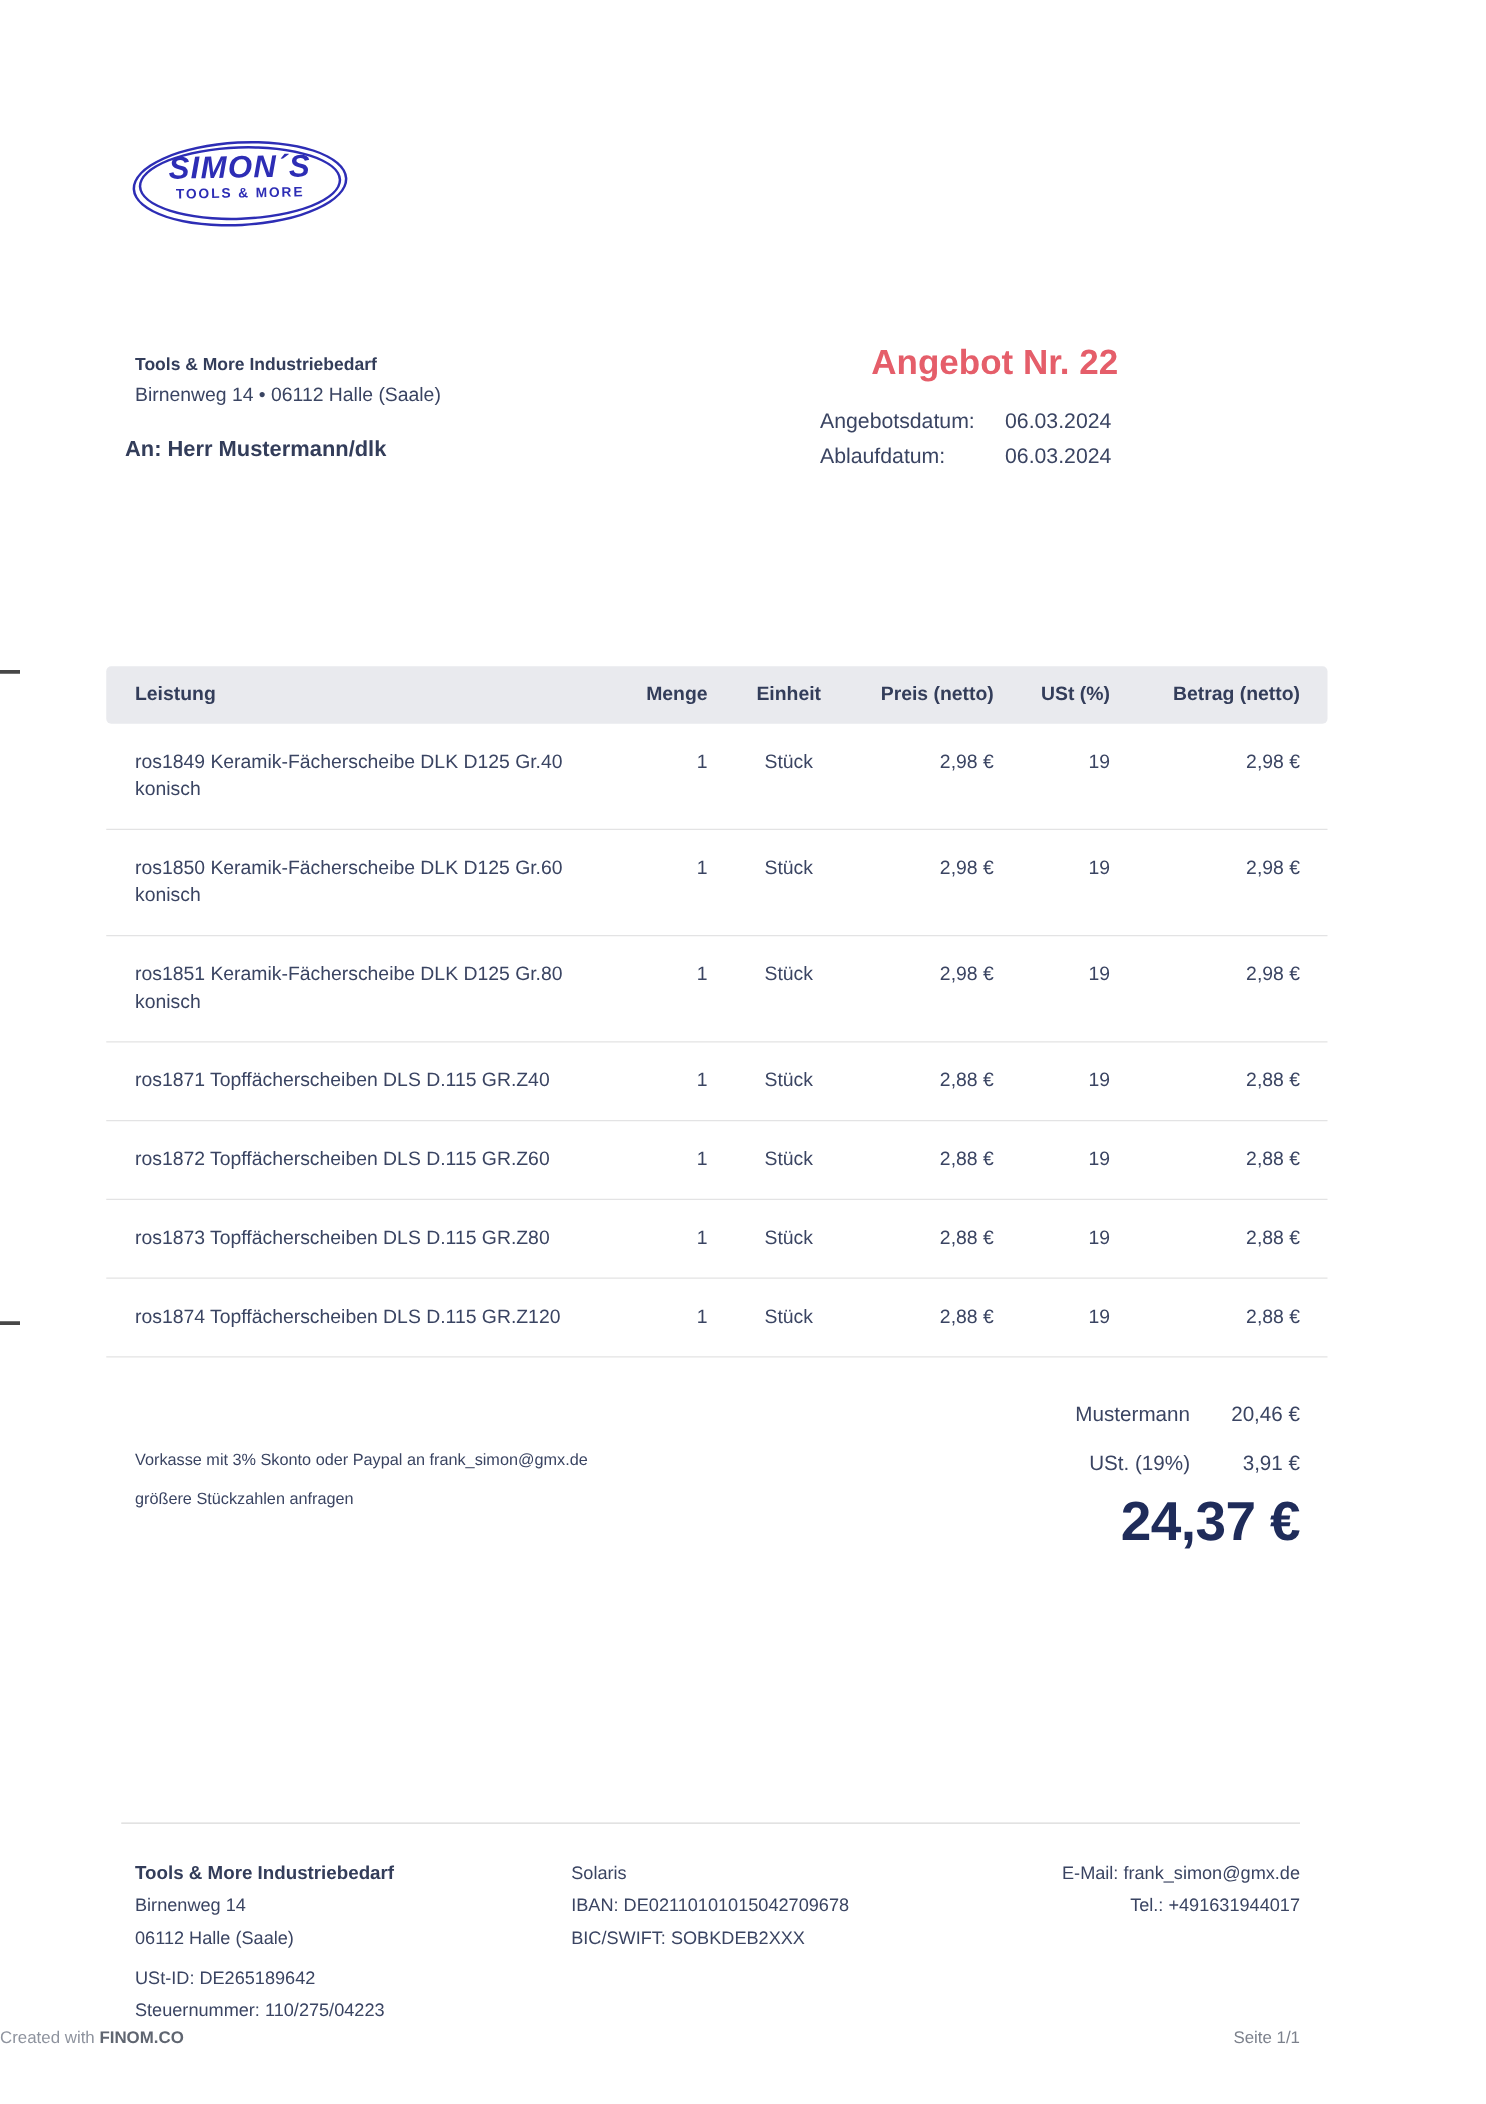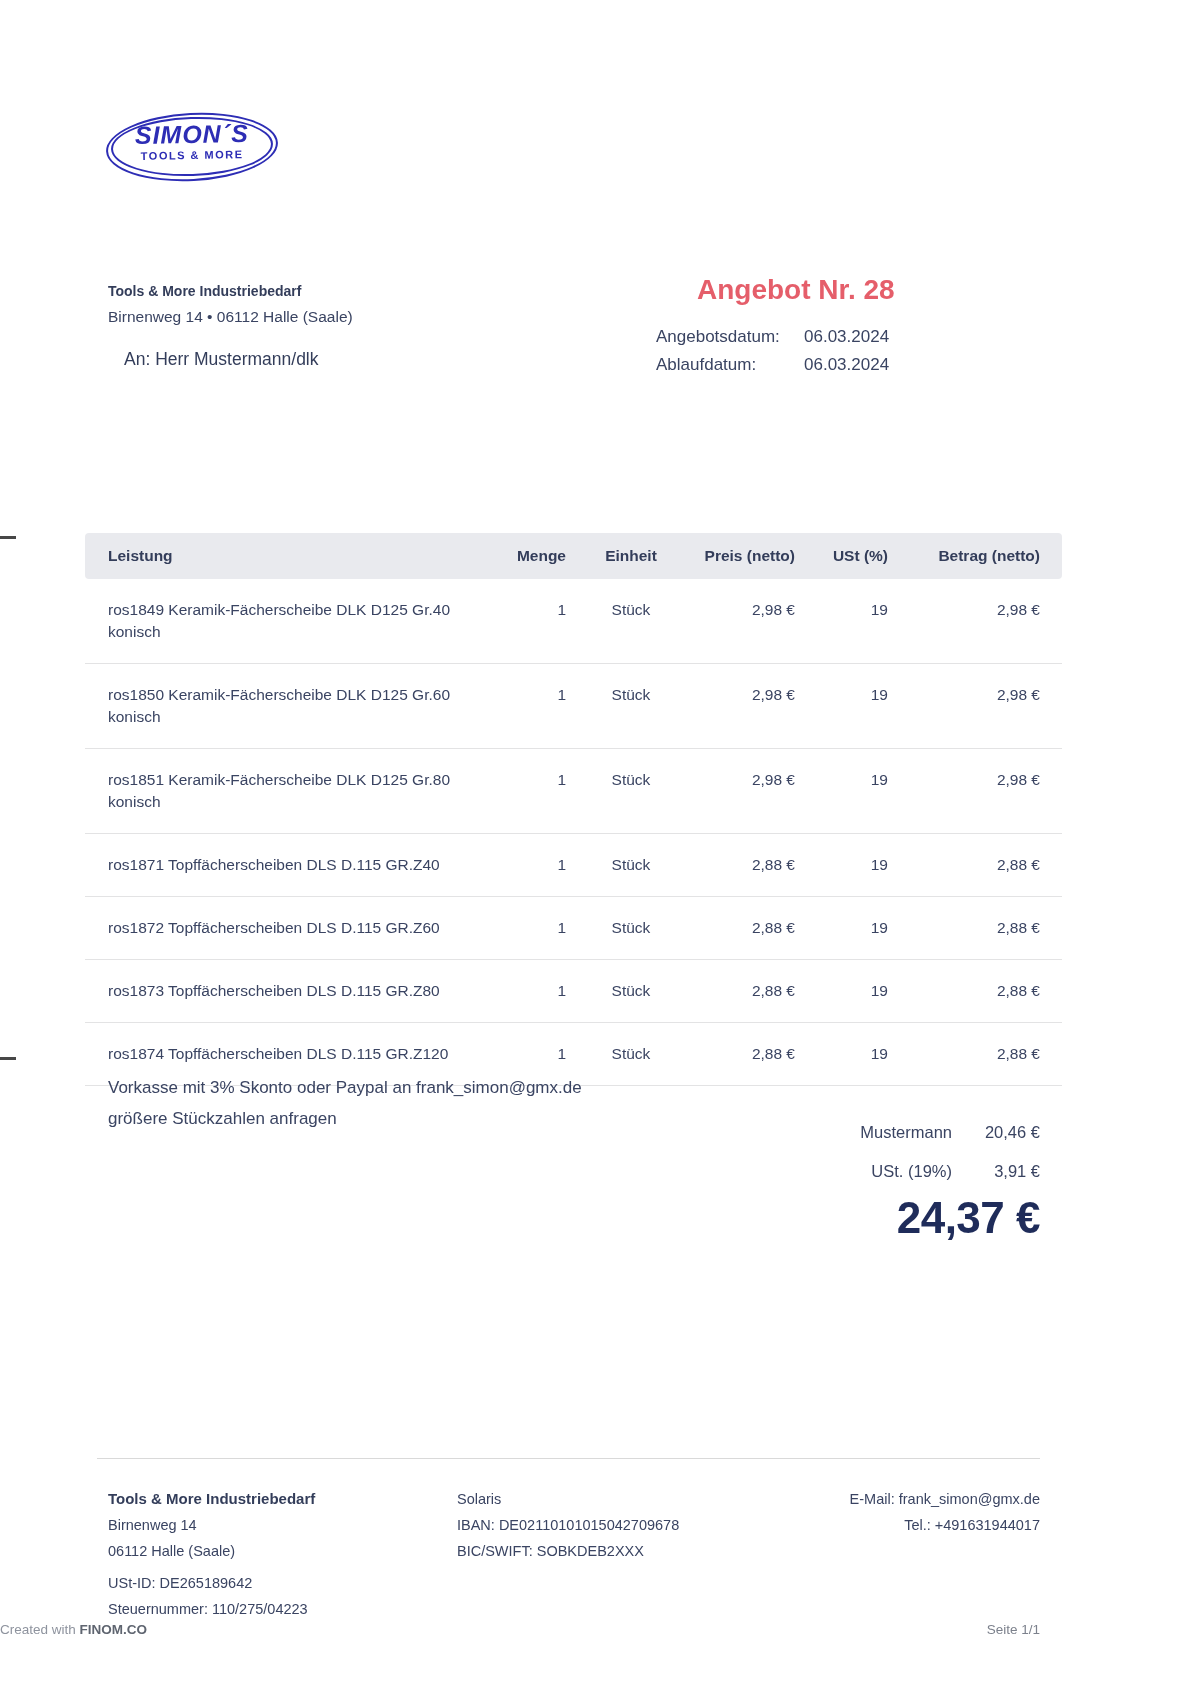--- a/index.html
+++ b/index.html
@@ -20,42 +20,42 @@
   .logo{position:absolute;left:106px;top:111px;width:172px;height:72px;transform:rotate(-1deg);}
   .logo-oval-outer{position:absolute;left:0;top:2px;width:168px;height:64px;border:2px solid #2d2db5;border-radius:50%;transform:rotate(-2deg);}
   .logo-oval-inner{position:absolute;left:5px;top:6px;width:158px;height:55px;border:2px solid #2d2db5;border-radius:50%;transform:rotate(-1deg);}
   .logo-text{position:absolute;left:0;top:10px;width:172px;text-align:center;color:#2d2db5;}
   .logo-line1{font-size:25px;font-weight:800;font-style:italic;letter-spacing:1px;line-height:26px;}
   .logo-line2{font-size:11px;font-weight:800;letter-spacing:1.5px;line-height:14px;margin-top:1px;}
 
   
   .sender-company{position:absolute;left:108px;top:283px;font-size:14px;font-weight:700;color:#333d5a;}
   .sender-address{position:absolute;left:108px;top:308px;font-size:15.5px;}
-  .recipient{position:absolute;left:124px;top:349px;font-size:17.5px;font-weight:400;color:#333d5a;}
+  .recipient{position:absolute;left:100px;top:349px;font-size:17.5px;font-weight:700;color:#333d5a;}
 
   
   .offer-title{position:absolute;left:697px;top:274px;font-size:28px;font-weight:700;color:#e55e6a;}
   .offer-dates{position:absolute;left:656px;top:323px;font-size:17px;line-height:28px;}
   .offer-date-row{display:flex;}
   .offer-date-row .lbl{width:148px;}
 
   
   .table{position:absolute;left:85px;top:533px;width:977px;font-size:15.5px;}
   .thead{display:flex;align-items:center;height:46px;background:#e9eaee;border-radius:4px;font-weight:700;color:#333d5a;}
   .trow{display:flex;border-bottom:1px solid #e3e3e4;padding:20px 0;line-height:22px;}
   .c{box-sizing:border-box;}
   .c1{width:378px;margin-left:23px;text-align:left;white-space:pre-line;}
   .c2{width:80px;text-align:right;}
   .c3{width:130px;text-align:center;}
   .c4{width:99px;text-align:right;}
   .c5{width:93px;text-align:right;}
   .c6{width:152px;text-align:right;}
 
   
-  .notes{position:absolute;left:108px;top:1072px;width:560px;font-size:17px;line-height:31px;}
+  .notes{position:absolute;left:108px;top:1152px;width:560px;font-size:13px;line-height:31px;}
 
   
   .totals{position:absolute;left:740px;top:1113px;width:300px;font-size:16.5px;}
   .total-row{display:flex;align-items:center;height:39px;}
   .total-row .tlbl{flex:1;text-align:right;}
   .total-row .tval{width:88px;text-align:right;}
   .grand-total{position:absolute;right:0;top:80px;width:300px;text-align:right;font-size:44px;font-weight:700;color:#1f2c5a;letter-spacing:-0.5px;}
 
   
   .footer-divider{position:absolute;left:97px;top:1458px;width:943px;height:1px;background:#d9d9d9;}
@@ -84,21 +84,21 @@
     <div class="logo-text">
       <div class="logo-line1">SIMON´S</div>
       <div class="logo-line2">TOOLS &amp; MORE</div>
     </div>
   </div>
 
   <div class="sender-company">Tools &amp; More Industriebedarf</div>
   <div class="sender-address">Birnenweg 14 •  06112 Halle (Saale)</div>
   <div class="recipient">An: Herr Mustermann/dlk</div>
 
-  <div class="offer-title">Angebot Nr. 28</div>
+  <div class="offer-title">Angebot Nr. 22</div>
   <div class="offer-dates">
     <div class="offer-date-row">
       <span class="lbl">Angebotsdatum:</span>
       <span class="val">06.03.2024</span>
     </div>
     <div class="offer-date-row">
       <span class="lbl">Ablaufdatum:</span>
       <span class="val">06.03.2024</span>
     </div>
   </div>

